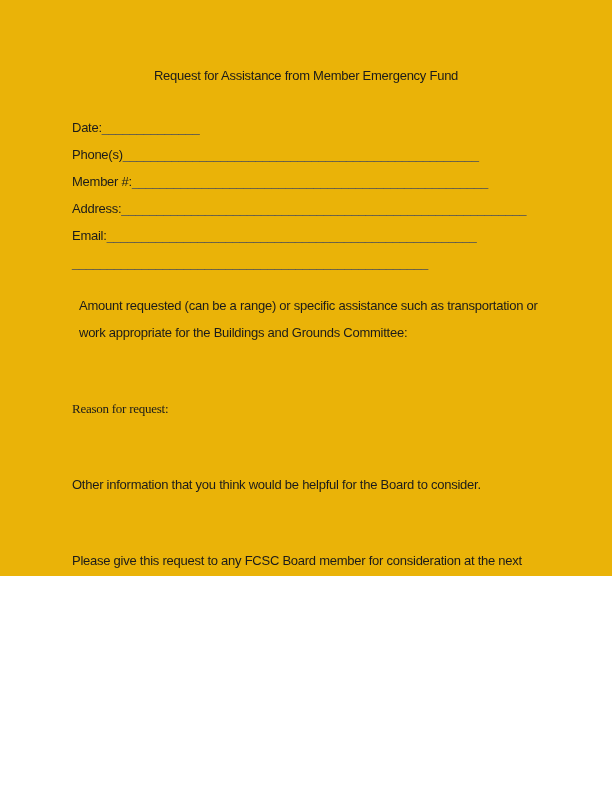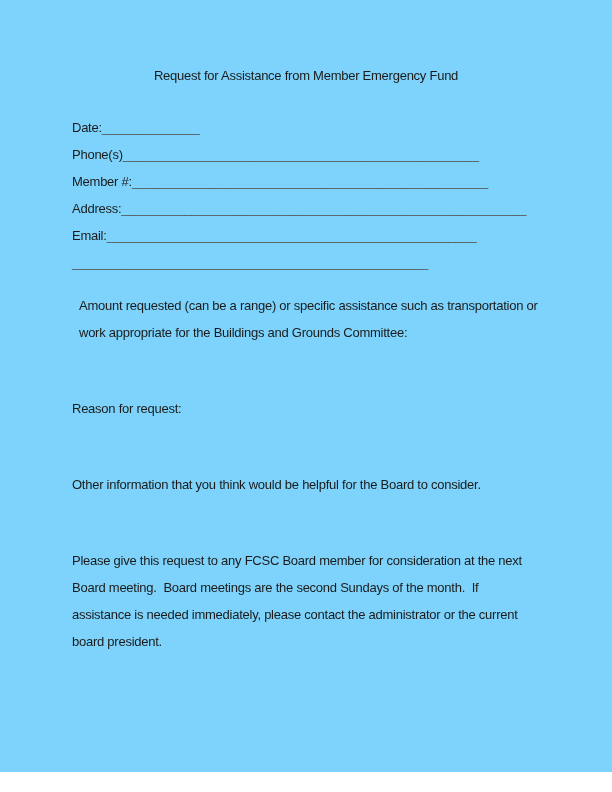--- a/index.html
+++ b/index.html
@@ -1,20 +1,20 @@
 <!DOCTYPE html>
 <html><head>
 <meta charset="utf-8">
 <style>
   html, body { margin: 0; padding: 0; background: #ffffff; }
   .page {
     position: relative;
     width: 612px;
-    height: 772px;
-    background: #7dd3fc;
+    height: 576px;
+    background: #eab308;
     font-family: "Liberation Sans", sans-serif;
     font-size: 13px;
     letter-spacing: -0.25px;
     color: #1b1b1b;
     overflow: hidden;
   }
   .doc-title {
     position: absolute;
     top: 62px;
     left: 0;
@@ -33,21 +33,21 @@
   .field-row { height: 27px; white-space: pre; }
   .blank-line { color: #555555; }
   .para {
     position: absolute;
     left: 72px;
     width: 520px;
     line-height: 27px;
     white-space: pre-wrap;
   }
   .para-amount { top: 292px; margin-left: 7px; }
-  .para-reason { top: 395px; }
+  .para-reason { top: 395px; font-family: Liberation Serif, serif; }
   .para-other  { top: 471px; }
   .para-please { top: 547px; }
   .para-would  { top: 650px; }
 </style>
 </head>
 <body>
 
 <div class="page">
 
   <div class="doc-title">Request for Assistance from Member Emergency Fund</div>

